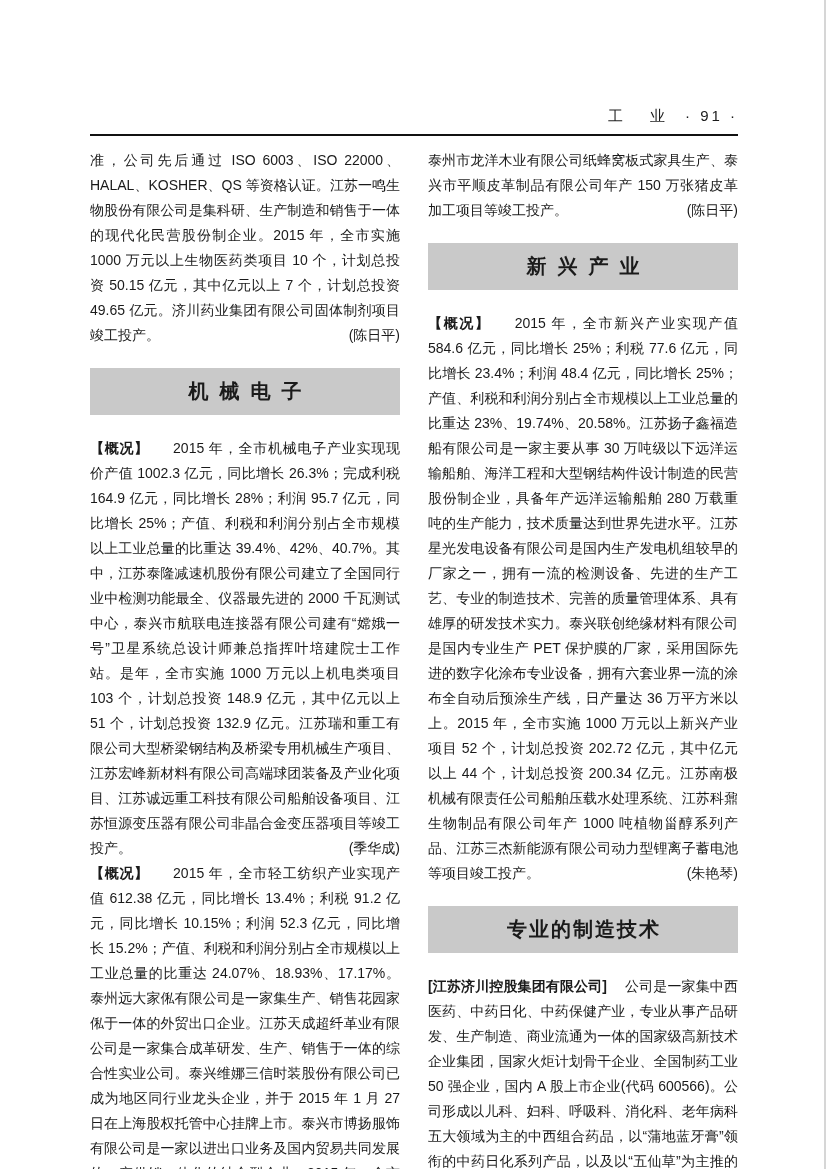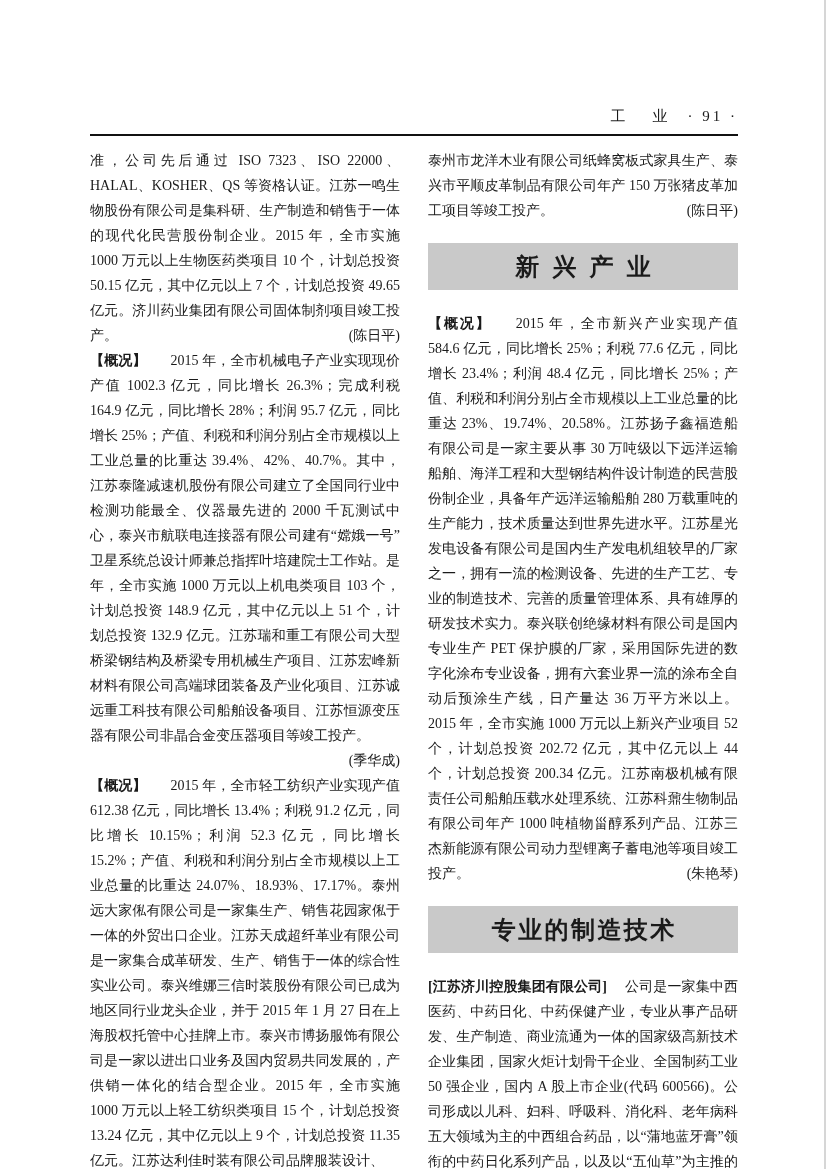--- a/index.html
+++ b/index.html
@@ -1,20 +1,20 @@
 <!DOCTYPE html>
 <html lang="zh" style="--page-bg: #ffffff; --text-color: #1a1a1a; --rule-color: #111111; --box-bg: #c9c9c9;"><head>
 <meta charset="utf-8">
 <style>
   html,body{margin:0;padding:0;background:#ffffff;}
   .page{
     position:relative;
     width:826px;height:1169px;
     background:var(--page-bg,#ffffff);
-    font-family:Liberation Serif, serif;
+    font-family:Liberation Sans, sans-serif;
     color:var(--text-color,#1a1a1a);
     overflow:hidden;
   }
   .edge-strip{
     position:absolute;right:0;top:0;width:2px;height:100%;
     background:#d6d6d6;
   }
   .running-head{
     position:absolute;left:90px;top:106px;width:648px;
     text-align:right;
@@ -37,43 +37,46 @@
   }
   p.body::after{content:"";display:block;clear:both;}
   .lead{font-weight:bold;margin-right:24px;}
   .entry-name{font-weight:bold;margin-right:18px;}
   .byline{float:right;}
   .section-box{
     background:var(--box-bg,#c9c9c9);
     height:47px;
     margin:20px 0 21px 0;
     display:flex;align-items:center;justify-content:center;
-    font-size:24px;font-weight:bold;
+    font-size:20px;font-weight:bold;
   }
   .section-box .spread{letter-spacing:0.55em;margin-right:-0.55em;}
   .section-box .tight{letter-spacing:0.10em;margin-right:-0.10em;}
 </style>
 </head>
 <body>
 
 <div class="page">
 
   <div class="edge-strip"></div>
 
   <div class="running-head">
     <span class="journal">工　业</span><span class="pageno">· 91 ·</span>
   </div>
 
   <div class="col left">
 
     <p class="body">
-      <span>准，公司先后通过 ISO 7323、ISO 22000、HALAL、KOSHER、QS 等资格认证。江苏一鸣生物股份有限公司是集科研、生产制造和销售于一体的现代化民营股份制企业。2015 年，全市实施 1000 万元以上生物医药类项目 10 个，计划总投资 50.15 亿元，其中亿元以上 7 个，计划总投资 49.65 亿元。济川药业集团有限公司固体制剂项目竣工投产。</span>
+      <span>准，公司先后通过 ISO 6003、ISO 22000、HALAL、KOSHER、QS 等资格认证。江苏一鸣生物股份有限公司是集科研、生产制造和销售于一体的现代化民营股份制企业。2015 年，全市实施 1000 万元以上生物医药类项目 10 个，计划总投资 50.15 亿元，其中亿元以上 7 个，计划总投资 49.65 亿元。济川药业集团有限公司固体制剂项目竣工投产。</span>
       <span class="byline">(陈日平)</span>
     </p>
 
+    <div class="section-box">
+      <span class="spread">机械电子</span>
+    </div>
 
     <p class="body">
       <span class="lead">【概况】</span><span>2015 年，全市机械电子产业实现现价产值 1002.3 亿元，同比增长 26.3%；完成利税 164.9 亿元，同比增长 28%；利润 95.7 亿元，同比增长 25%；产值、利税和利润分别占全市规模以上工业总量的比重达 39.4%、42%、40.7%。其中，江苏泰隆减速机股份有限公司建立了全国同行业中检测功能最全、仪器最先进的 2000 千瓦测试中心，泰兴市航联电连接器有限公司建有“嫦娥一号”卫星系统总设计师兼总指挥叶培建院士工作站。是年，全市实施 1000 万元以上机电类项目 103 个，计划总投资 148.9 亿元，其中亿元以上 51 个，计划总投资 132.9 亿元。江苏瑞和重工有限公司大型桥梁钢结构及桥梁专用机械生产项目、江苏宏峰新材料有限公司高端球团装备及产业化项目、江苏诚远重工科技有限公司船舶设备项目、江苏恒源变压器有限公司非晶合金变压器项目等竣工投产。</span>
       <span class="byline">(季华成)</span>
     </p>
 
 
     <p class="body">
       <span class="lead">【概况】</span><span>2015 年，全市轻工纺织产业实现产值 612.38 亿元，同比增长 13.4%；利税 91.2 亿元，同比增长 10.15%；利润 52.3 亿元，同比增长 15.2%；产值、利税和利润分别占全市规模以上工业总量的比重达 24.07%、18.93%、17.17%。泰州远大家俬有限公司是一家集生产、销售花园家俬于一体的外贸出口企业。江苏天成超纤革业有限公司是一家集合成革研发、生产、销售于一体的综合性实业公司。泰兴维娜三信时装股份有限公司已成为地区同行业龙头企业，并于 2015 年 1 月 27 日在上海股权托管中心挂牌上市。泰兴市博扬服饰有限公司是一家以进出口业务及国内贸易共同发展的，产供销一体化的结合型企业。2015 年，全市实施 1000 万元以上轻工纺织类项目 15 个，计划总投资 13.24 亿元，其中亿元以上 9 个，计划总投资 11.35 亿元。江苏达利佳时装有限公司品牌服装设计、</span>
     </p>

